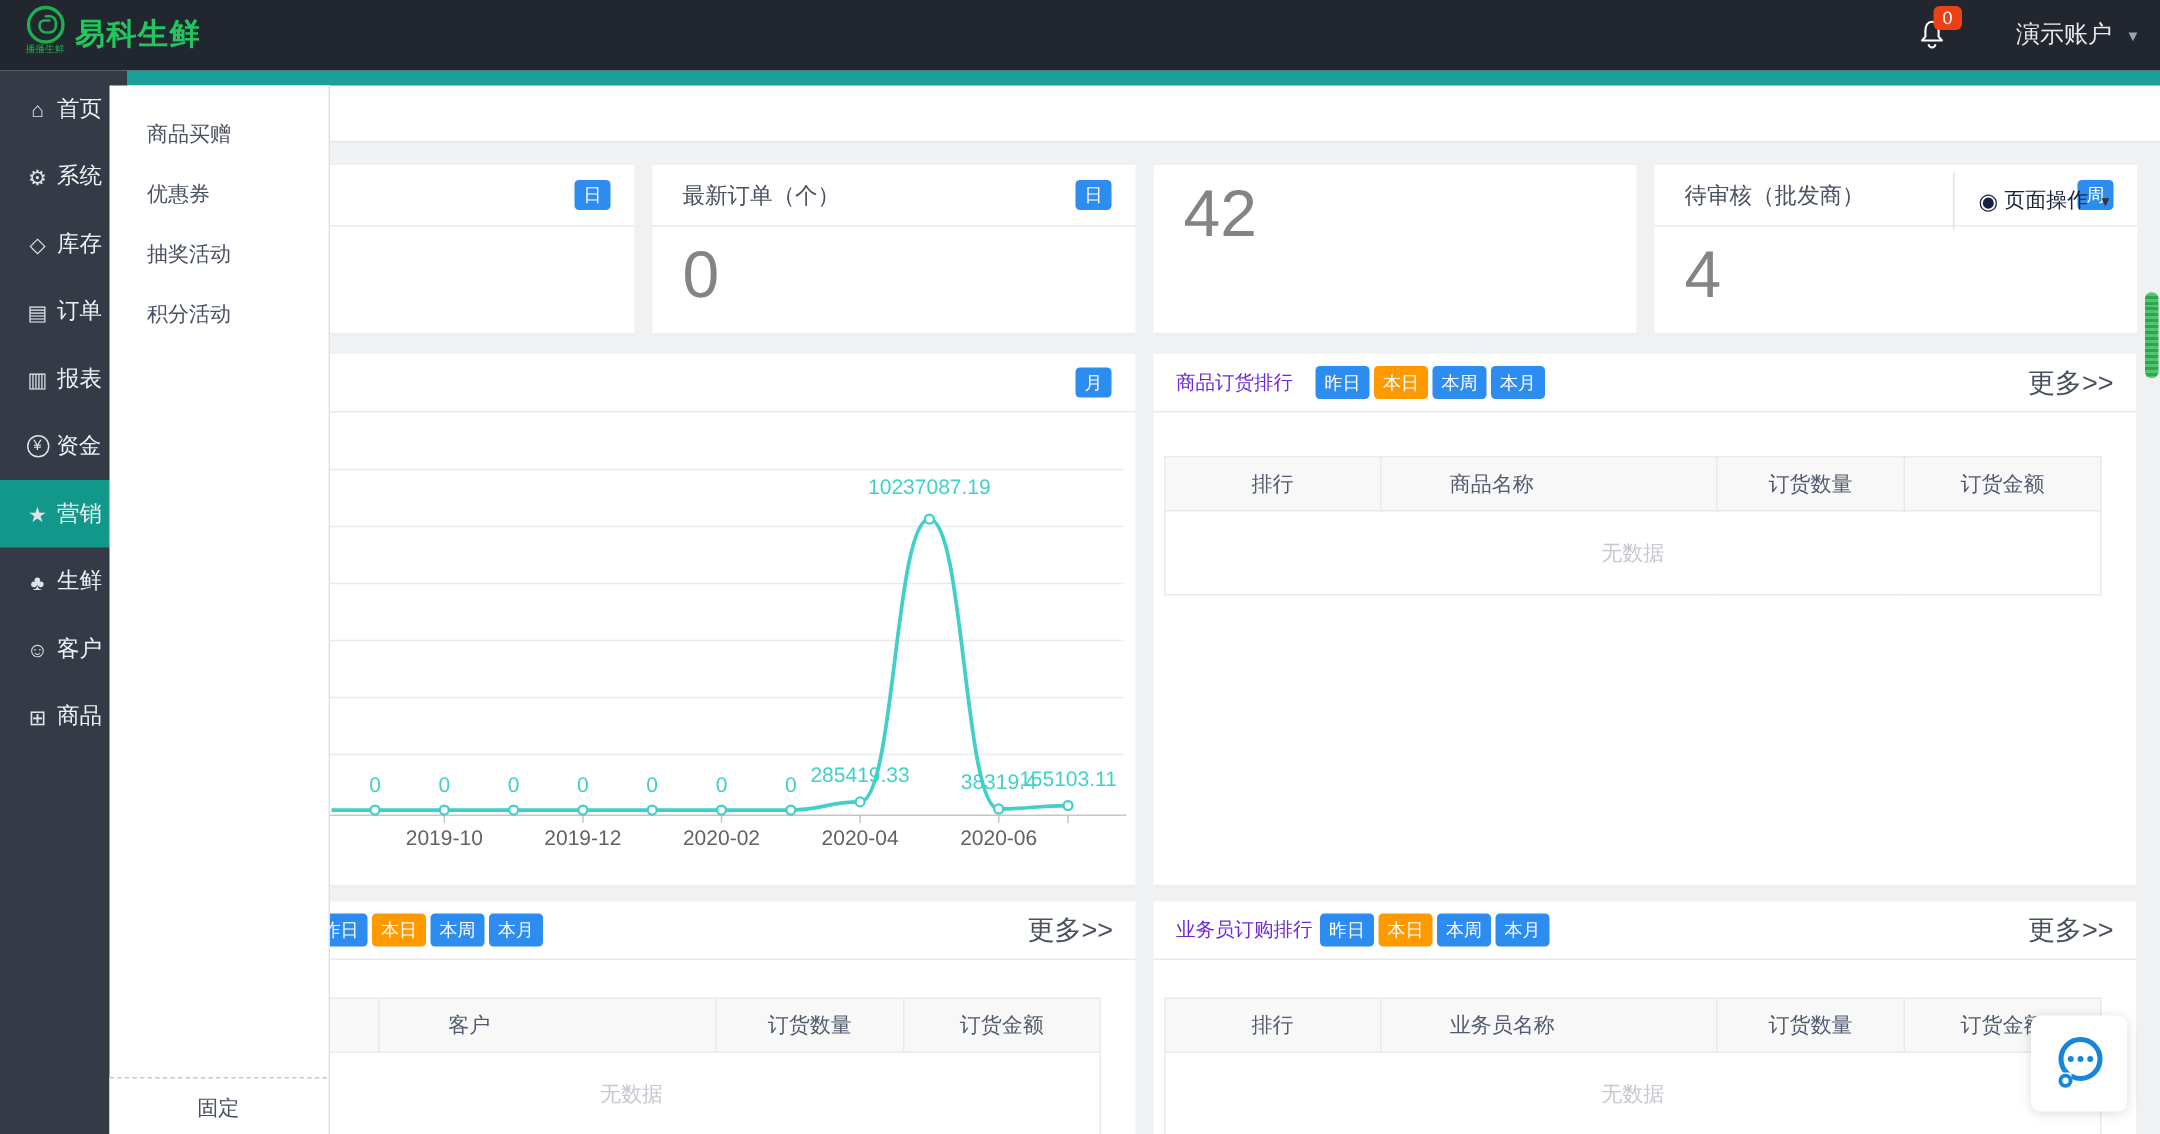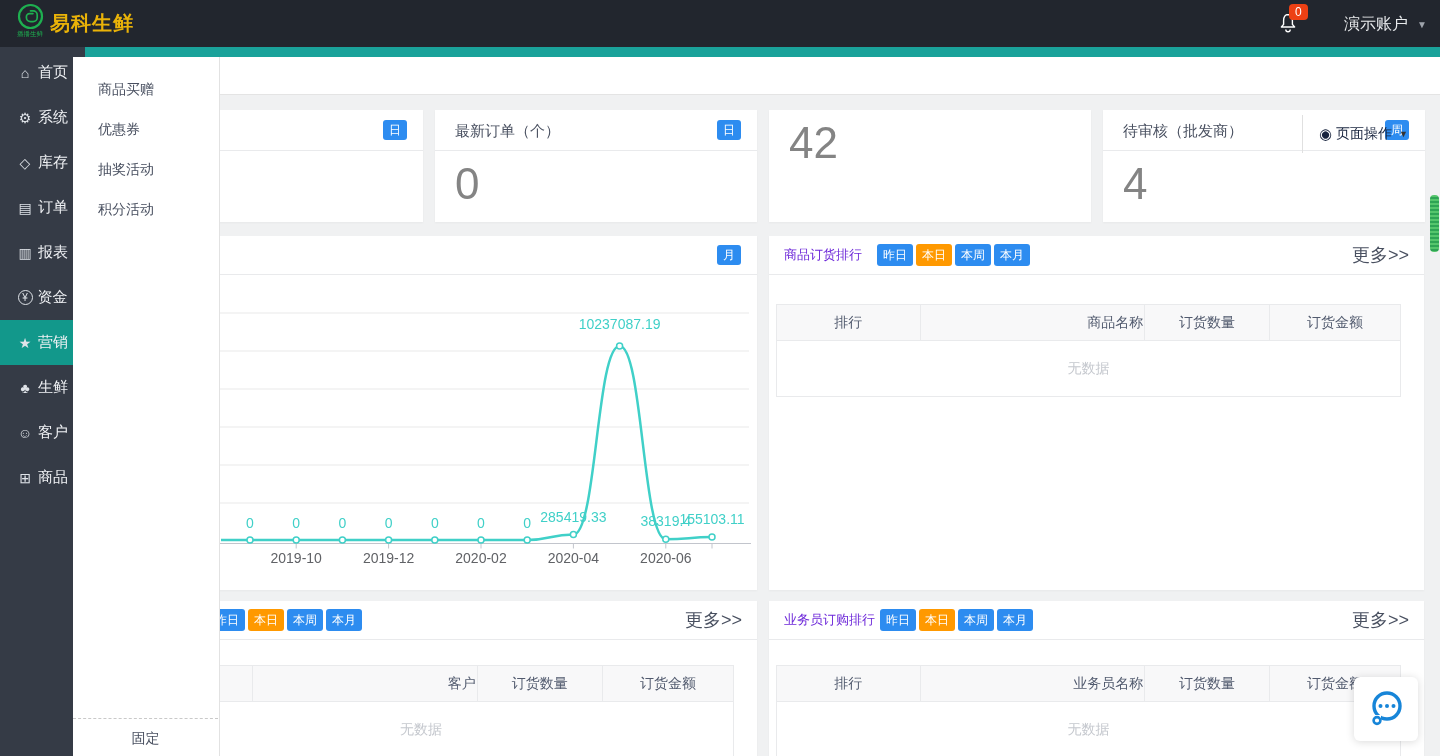--- a/index.html
+++ b/index.html
@@ -6,21 +6,21 @@
   html,body { margin:0; padding:0; }
   body {
     width:1440px; height:756px; overflow:hidden; position:relative;
     font-family:"Liberation Sans", sans-serif; background:#f0f1f2;
   }
   
   .header { position:absolute; top:0; left:0; width:1440px; height:47px; background:#22262e; z-index:30; }
   .logo { position:absolute; left:10px; top:3px; width:40px; height:42px; text-align:center; cursor:default; }
   .logo svg { display:block; margin:0 auto; }
   .logo-text { font-size:7px; color:#1eb050; line-height:7px; white-space:nowrap; transform:scale(.92); }
-  .app-title { position:absolute; left:50px; top:0; height:33px; line-height:47px; color:#eab308; font-size:20px; font-weight:bold; letter-spacing:1px; }
+  .app-title { position:absolute; left:50px; top:0; height:33px; line-height:47px; color:#22c55e; font-size:20px; font-weight:bold; letter-spacing:1px; }
   .bell-wrap { position:absolute; left:1276px; top:11px; width:40px; height:30px; cursor:pointer; }
   .notif-badge { position:absolute; left:13px; top:-7px; min-width:12px; padding:1px 6px; background:#ed4014; color:#fff; font-size:12px; line-height:14px; border-radius:4px; text-align:center; }
   .account { position:absolute; left:1344px; top:0; height:47px; line-height:47px; color:#e8eaec; font-size:16px; cursor:pointer; }
   .caret { color:#9ea3ab; font-size:10px; margin-left:9px; vertical-align:1px; }
   
   .teal-bar { position:absolute; left:85px; top:47px; width:1355px; height:10px; background:#1aa29a; z-index:5; }
   .toolbar { position:absolute; left:85px; top:57px; width:1355px; height:38px; background:#fff; border-bottom:1px solid #e4e4e4; z-index:4; }
   .page-actions { position:absolute; right:0; top:16px; height:38px; line-height:37px; width:138px; border-left:1px solid #e0e0e0; font-size:14px; color:#17233d; padding-left:16px; cursor:pointer;margin-top:42px; }
   .pa-icon { font-size:15px; margin-right:4px; vertical-align:-1px; }
   .pa-caret { font-size:9px; color:#333; margin-left:7px; vertical-align:1px; }
@@ -52,21 +52,21 @@
   .panel-title { font-size:13px; color:#6d28d9; min-width:88px; margin-right:5px; }
   .panel-badge { position:absolute; right:16px; top:9px; cursor:pointer; }
   .tabs { display:flex; gap:3px; }
   .tab { height:22px; line-height:22px; padding:0 6px; border-radius:3px; background:#2d8cf0; color:#fff; font-size:12px; cursor:pointer; }
   .tab.active { background:#ff9900; }
   .more { position:absolute; right:15px; top:0; line-height:39px; font-size:18px; color:#495060; cursor:pointer; }
   
   .rank-table { position:absolute; left:7px; top:68px; width:calc(100% - 30px); border-collapse:collapse; font-size:14px; }
   .panel.customer .rank-table, .panel.salesman .rank-table { top:64px; }
   .rank-table th { background:#f8f8f9; height:36px; font-weight:400; color:#515a6e; border:1px solid #e9eaec; text-align:center; }
-  .rank-table th.lft { text-align:right; padding-left:28px; }
+  .rank-table th.lft { text-align:left; padding-left:46px; }
   .rank-table td.empty { height:56px; text-align:center; color:#c5c8ce; border:1px solid #e9eaec; }
   
   #trend-svg { position:absolute; left:0; top:0; pointer-events:none; }
   
   .chat-btn { position:absolute; left:1354px; top:677px; width:64px; height:64px; background:#fff; border-radius:6px; box-shadow:0 1px 8px rgba(0,0,0,.15); z-index:28; display:flex; align-items:center; justify-content:center; cursor:pointer; }
   .scroll-thumb { position:absolute; right:1px; top:195px; width:9px; height:57px; border-radius:4px; z-index:40; cursor:pointer;
     background:repeating-linear-gradient(180deg,#55c56c 0px,#55c56c 2px,#2ea454 2px,#2ea454 4px); }
 </style>
 </head>
 <body>

